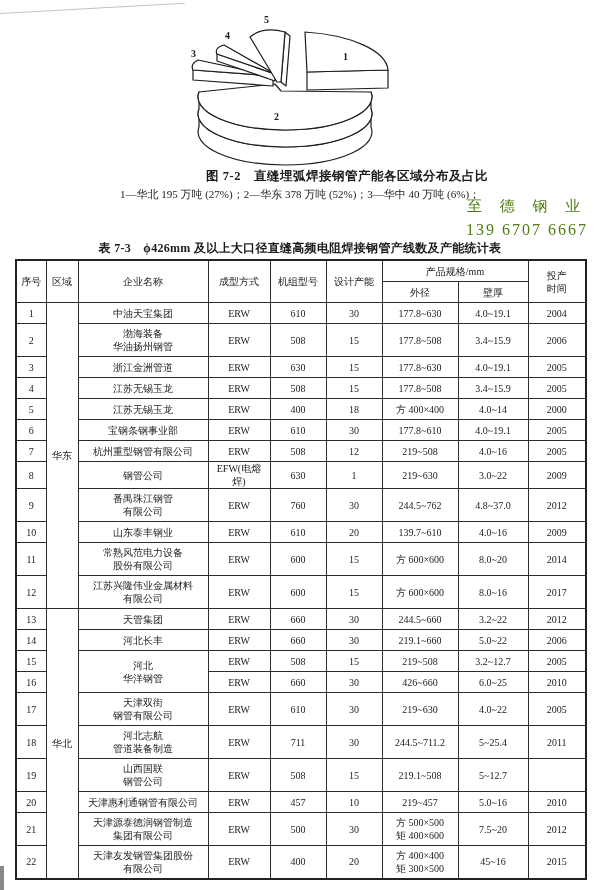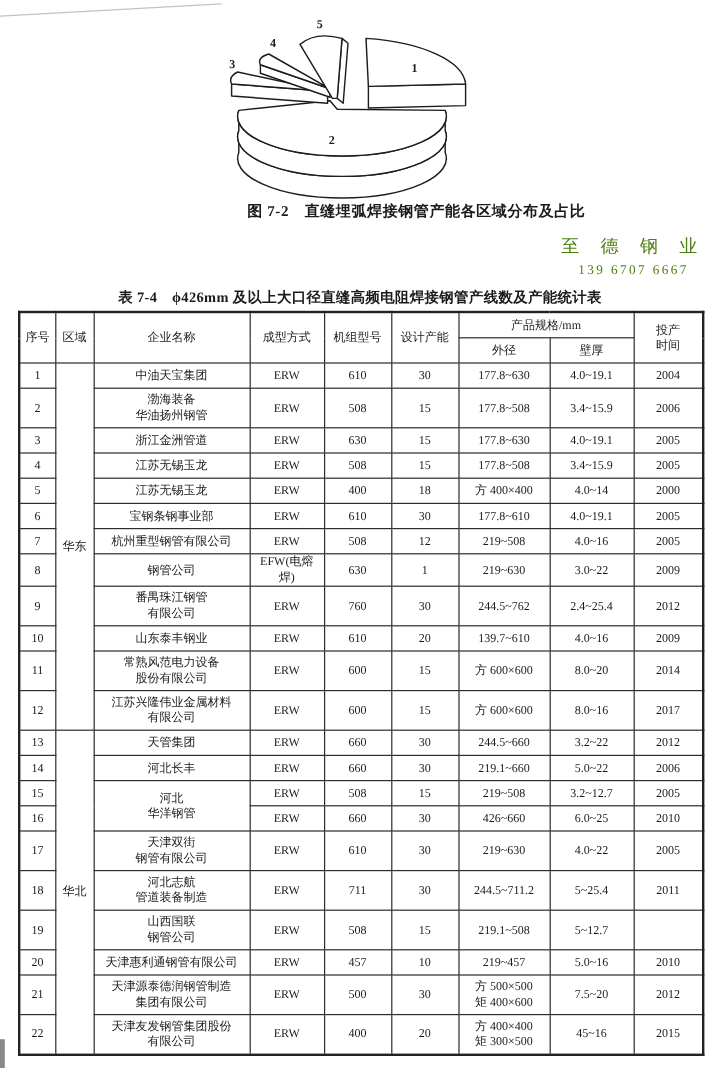--- a/index.html
+++ b/index.html
@@ -9,21 +9,21 @@
   .scan-line-top{position:absolute;top:13px;left:0;width:185px;height:1px;background:#c3c3c3;
         transform:rotate(-3.2deg);transform-origin:left center;}
   .scan-edge-bl{position:absolute;left:0;bottom:0;width:4px;height:24px;background:#6c6c6c;opacity:.8;}
   .pie-wrap{position:absolute;left:140px;top:12px;width:340px;height:156px;}
   .fig-caption{position:absolute;top:168px;left:0;width:100%;text-align:center;
         font-weight:bold;font-size:12.5px;letter-spacing:.5px;padding-left:47px;}
   .fig-legend1{position:absolute;top:187px;left:0;width:100%;text-align:center;font-size:11px;}
   .fig-legend2{position:absolute;top:204px;left:0;width:100%;text-align:center;font-size:11px;}
   .watermark{position:absolute;top:196px;right:12px;text-align:center;color:#4d7c0f;line-height:1.45;}
   .watermark .wm1{font-size:15px;letter-spacing:7px;}
-  .watermark .wm2{font-size:11px;letter-spacing:2px;}
+  .watermark .wm2{font-size:16px;letter-spacing:2px;}
   .tbl-title{position:absolute;top:240px;left:0;width:100%;text-align:center;
         font-weight:bold;font-size:12px;letter-spacing:.3px;}
   table.main{position:absolute;top:259px;left:15px;width:570px;border-collapse:collapse;
         font-size:10px;table-layout:fixed;border:2px solid #222;}
   table.main th,table.main td{border:1px solid #2c2c2c;text-align:center;vertical-align:middle;
         padding:0 2px;line-height:1.3;overflow:hidden;}
   table.main th{font-weight:normal;height:20px;}
   tr.h1{height:21px;} tr.h2{height:33px;}
   .pie-label{font-size:10px;font-weight:bold;fill:#1d1d1d;font-family:"Liberation Serif","DejaVu Serif",serif;}
 </style>
@@ -57,27 +57,28 @@
       </g>
       <text class="pie-label" x="203" y="48">1</text>
       <text class="pie-label" x="134" y="108">2</text>
       <text class="pie-label" x="51" y="45">3</text>
       <text class="pie-label" x="85" y="27">4</text>
       <text class="pie-label" x="124" y="11">5</text>
     </svg>
   </div>
 
   <div class="fig-caption">图 7-2　直缝埋弧焊接钢管产能各区域分布及占比</div>
+  <div class="fig-legend1">1—华北 195 万吨 (27%)；2—华东 378 万吨 (52%)；3—华中 40 万吨 (6%)；</div>
 
   <div class="watermark">
     <div class="wm1">至 德 钢 业</div>
     <div class="wm2">139 6707 6667</div>
   </div>
 
-  <div class="tbl-title">表 7-4　ϕ426mm 及以上大口径直缝高频电阻焊接钢管产线数及产能统计表</div>
+  <div class="tbl-title">表 7-3　ϕ426mm 及以上大口径直缝高频电阻焊接钢管产线数及产能统计表</div>
 
   <table class="main">
     <colgroup>
       <col style="width:30px">
         <col style="width:32px">
         <col style="width:130px">
       <col style="width:62px">
         <col style="width:56px">
         <col style="width:56px">
       <col style="width:76px">
@@ -182,21 +183,21 @@
           <td>3.0~22</td>
           <td>2009</td>
         </tr>
         <tr class="h2">
           <td>9</td>
           <td>番禺珠江钢管<br>有限公司</td>
           <td>ERW</td>
           <td>760</td>
           <td>30</td>
           <td>244.5~762</td>
-          <td>2.4~25.4</td>
+          <td>4.8~37.0</td>
           <td>2012</td>
         </tr>
         <tr class="h1">
           <td>10</td>
           <td>山东泰丰钢业</td>
           <td>ERW</td>
           <td>610</td>
           <td>20</td>
           <td>139.7~610</td>
           <td>4.0~16</td>

